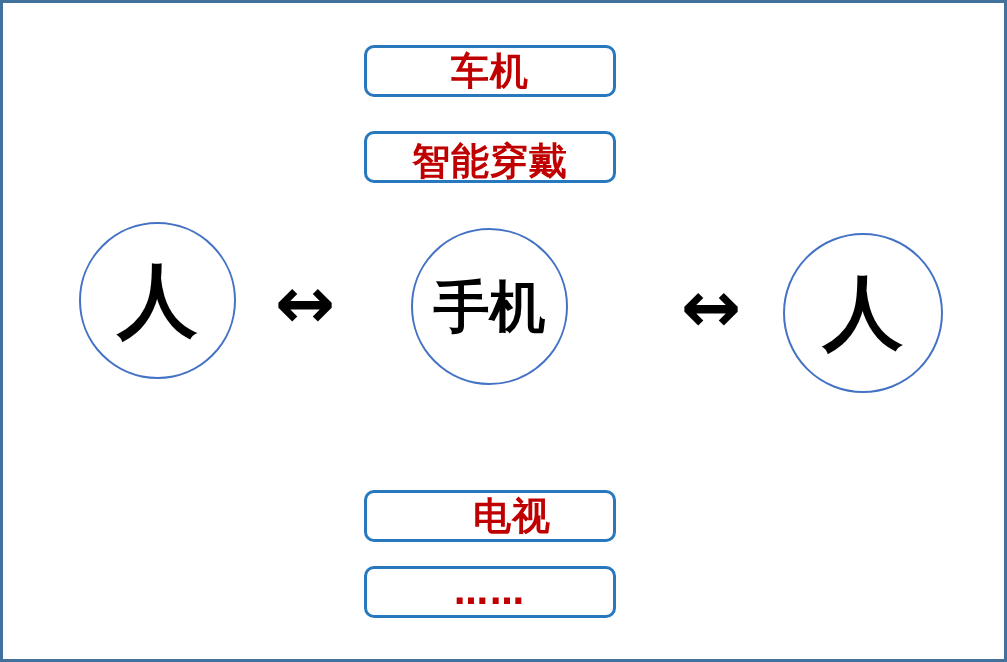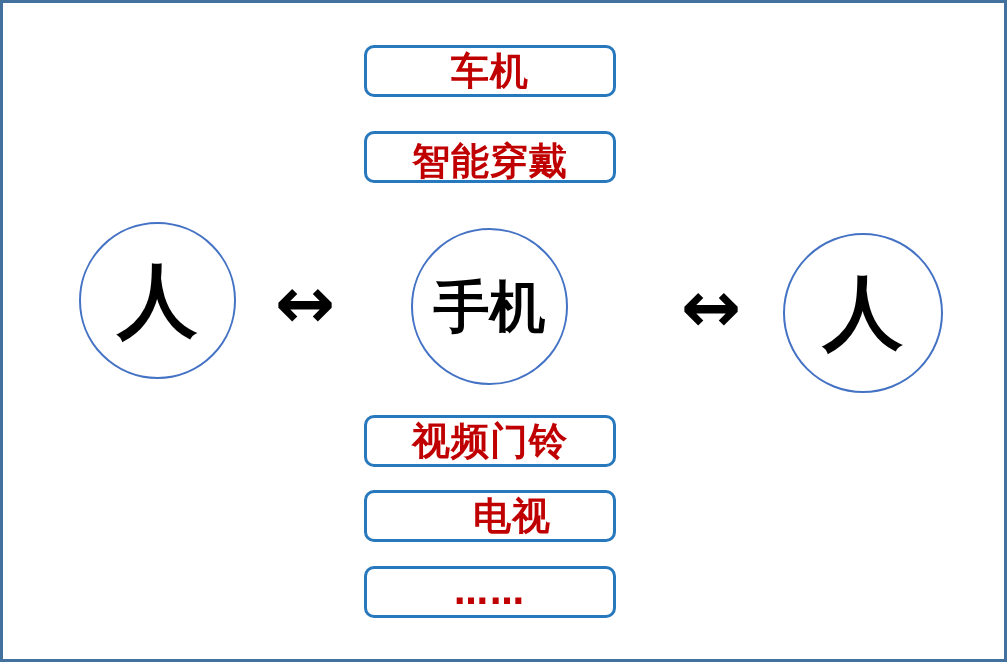--- a/index.html
+++ b/index.html
@@ -101,23 +101,20 @@
   </div>
 
   <div class="double-arrow arrow-right">
     <span>↔</span>
   </div>
 
   <div class="node-circle circle-right">
     <span>人</span>
   </div>
 
-  <div class="device-box box-bottom-1">
-    <span class="box-label">视频门铃</span>
-  </div>
   <div class="device-box box-bottom-2">
     <span class="box-label">电视</span>
   </div>
   <div class="device-box box-bottom-3">
     <span class="box-label">……</span>
   </div>
 
 </div>
 
 </body></html>

